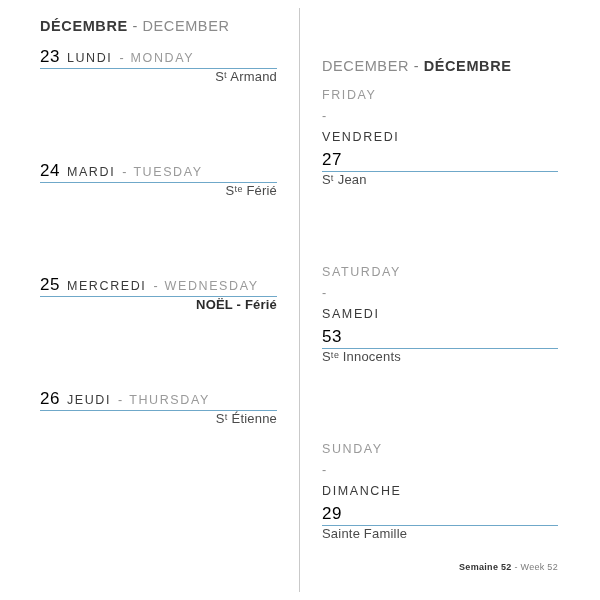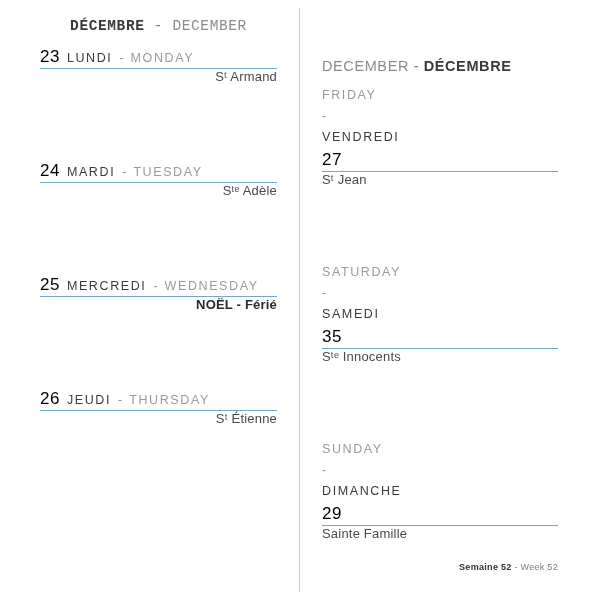--- a/index.html
+++ b/index.html
@@ -57,21 +57,21 @@
     color: #3a3a3a;
   }
   .month-header .sep {
     color: #7a7a7a;
     font-weight: normal;
   }
   .month-header .light {
     color: #8b8b8b;
     font-weight: normal;
   }
-  .month-left { text-align: center; font-family: Liberation Mono, monospace; }
+  .month-left { text-align: left; }
   .month-right { text-align: left; margin-top: 40px; }
 
   .day-block {
     position: relative;
   }
   .day-line-row {
     display: flex;
     align-items: baseline;
     gap: 7px;
     white-space: nowrap;
@@ -166,21 +166,21 @@
     </div>
 
     <div class="day-block">
       <div class="day-line-row">
         <span class="daynum">24</span>
         <span class="dayname-main">MARDI</span>
         <span class="dayname-dash">-</span>
         <span class="dayname-alt">TUESDAY</span>
       </div>
       <div class="rule"></div>
-      <div class="saint right-align">Sᵗᵉ Adèle</div>
+      <div class="saint right-align">Sᵗᵉ Férié</div>
       <div style="height:78px;"></div>
     </div>
 
     <div class="day-block">
       <div class="day-line-row">
         <span class="daynum">25</span>
         <span class="dayname-main">MERCREDI</span>
         <span class="dayname-dash">-</span>
         <span class="dayname-alt">WEDNESDAY</span>
       </div>
@@ -221,21 +221,21 @@
       <div class="rule"></div>
       <div class="saint left-align">Sᵗ Jean</div>
       <div style="height:78px;"></div>
     </div>
 
     <div class="day-block">
       <div class="day-line-row right">
         <span class="dayname-alt">SATURDAY</span>
         <span class="dayname-dash">-</span>
         <span class="dayname-main">SAMEDI</span>
-        <span class="daynum">35</span>
+        <span class="daynum">53</span>
       </div>
       <div class="rule"></div>
       <div class="saint left-align">Sᵗᵉ Innocents</div>
       <div style="height:78px;"></div>
     </div>
 
     <div class="day-block">
       <div class="day-line-row right">
         <span class="dayname-alt">SUNDAY</span>
         <span class="dayname-dash">-</span>

